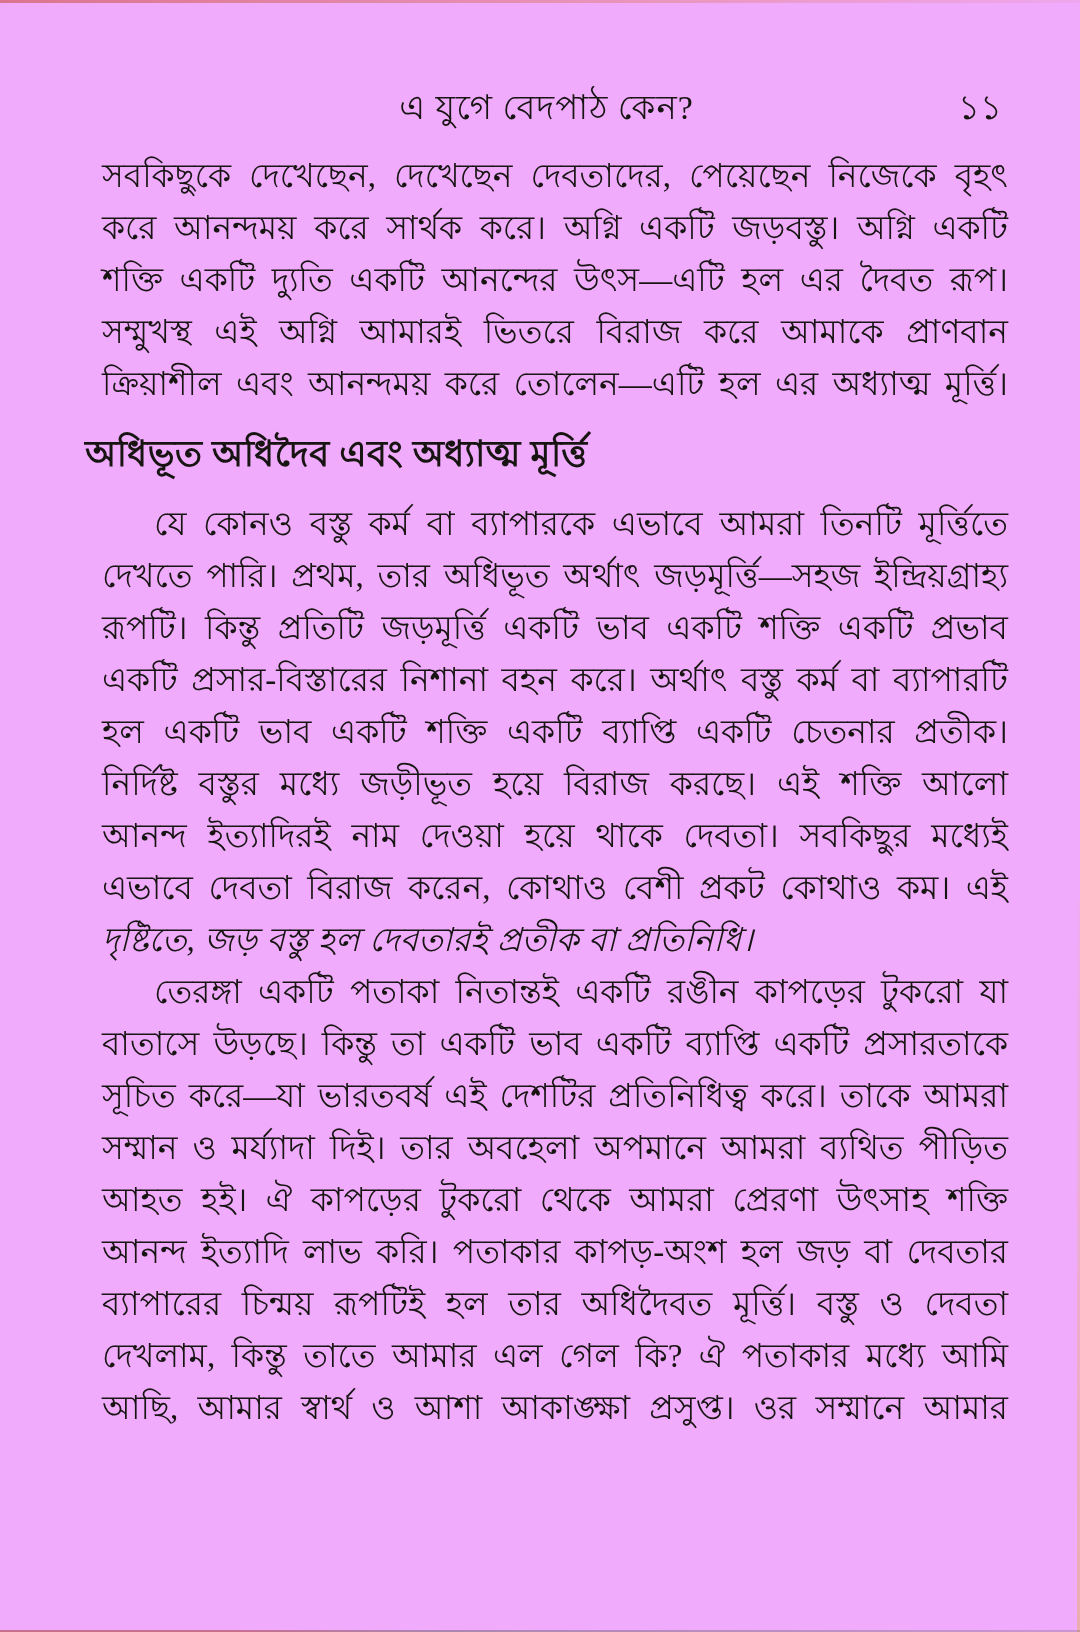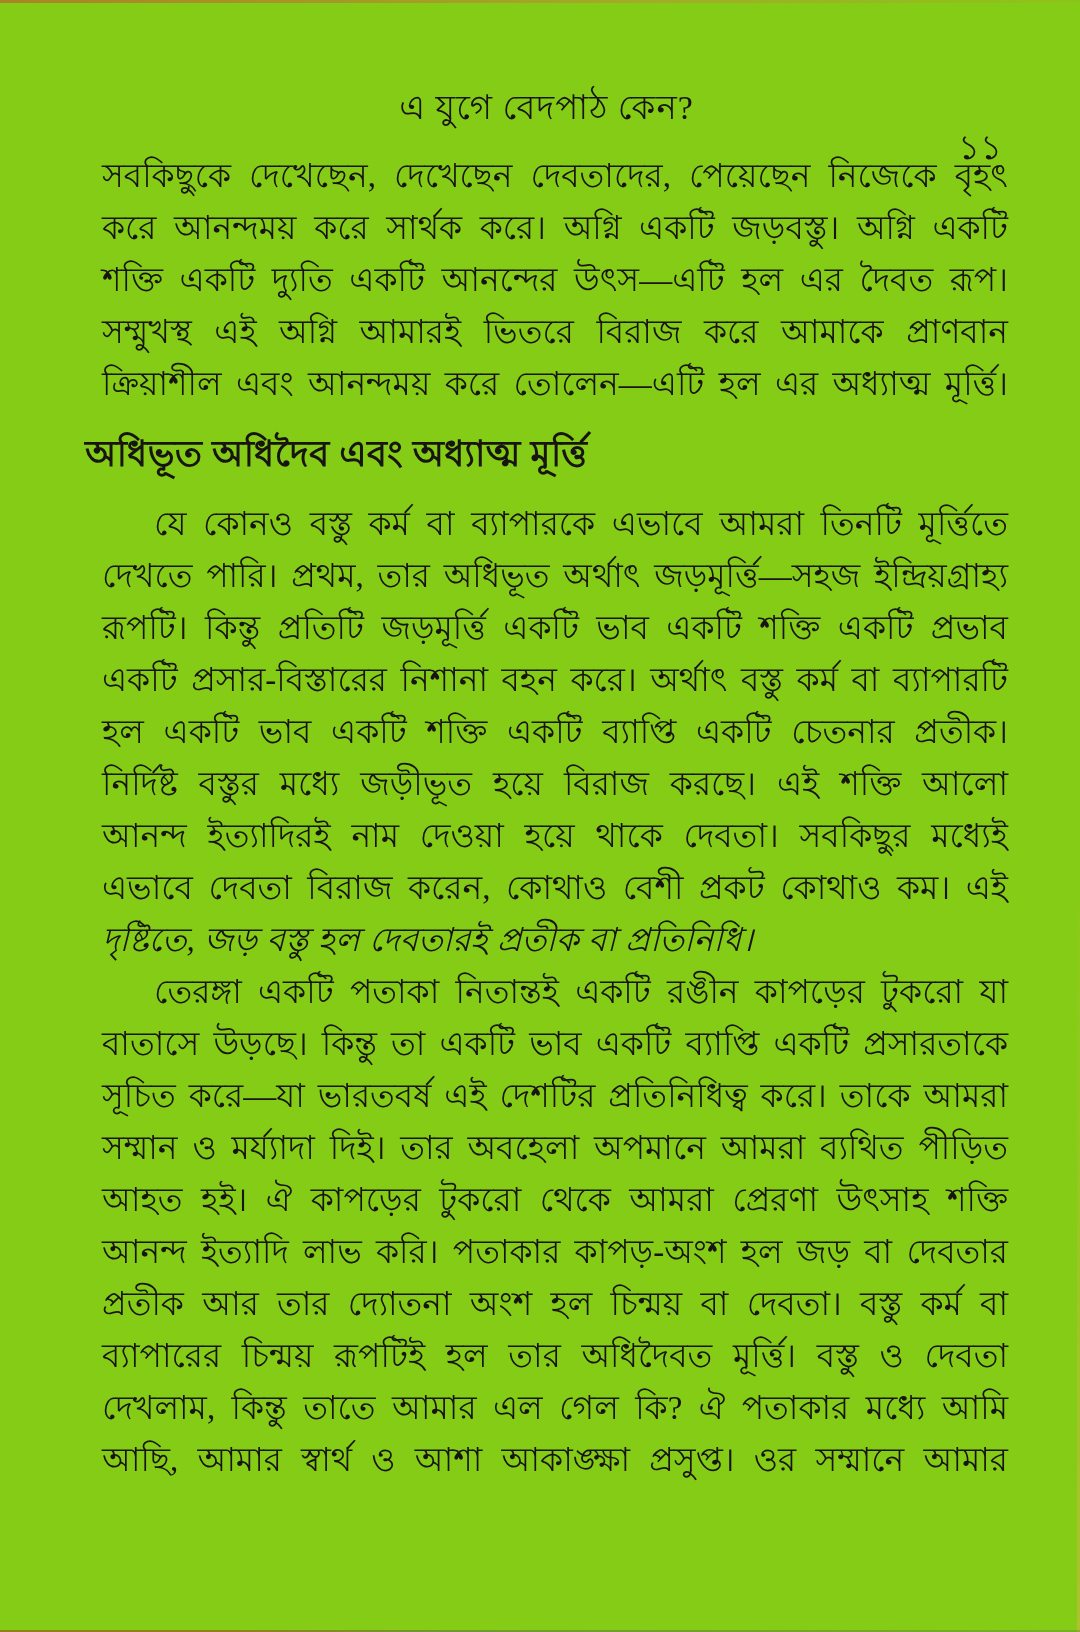--- a/index.html
+++ b/index.html
@@ -5,21 +5,21 @@
   html, body {
     margin: 0;
     padding: 0;
     background: #e8e6e1;
   }
   .page {
     position: relative;
     width: 1080px;
     height: 1632px;
     margin: 0 auto;
-    background: #84cc16;
+    background: #f0abfc;
     overflow: hidden;
     font-family: "Liberation Serif", "DejaVu Serif", serif;
     color: #171412;
   }
   
   .edge-top {
     position: absolute; top: 0; left: 0; right: 0; height: 3px;
     background: linear-gradient(90deg, rgba(201,72,52,.55), rgba(221,110,70,.35) 60%, rgba(221,110,70,.08));
   }
   .edge-right {
@@ -49,21 +49,20 @@
     line-height: 52px;
     letter-spacing: 1px;
     white-space: nowrap;
   }
   .page-number {
     position: absolute;
     right: 6px;
     top: 0;
     font-size: 34px;
     line-height: 52px;
-    margin-top: 40px;
   }
   .para {
     font-size: 33px;
     line-height: 52px;
   }
   .line {
     text-align: justify;
     text-align-last: justify;
     white-space: normal;
     word-spacing: 1px;
@@ -121,20 +120,19 @@
         <div class="line endline">দৃষ্টিতে, জড় বস্তু হল দেবতারই প্রতীক বা প্রতিনিধি।</div>
       </div>
 
     <div class="para">
         <div class="line indent">তেরঙ্গা একটি পতাকা নিতান্তই একটি রঙীন কাপড়ের টুকরো যা</div>
         <div class="line">বাতাসে উড়ছে। কিন্তু তা একটি ভাব একটি ব্যাপ্তি একটি প্রসারতাকে</div>
         <div class="line">সূচিত করে—যা ভারতবর্ষ এই দেশটির প্রতিনিধিত্ব করে। তাকে আমরা</div>
         <div class="line">সম্মান ও মর্য্যাদা দিই। তার অবহেলা অপমানে আমরা ব্যথিত পীড়িত</div>
         <div class="line">আহত হই। ঐ কাপড়ের টুকরো থেকে আমরা প্রেরণা উৎসাহ শক্তি</div>
         <div class="line">আনন্দ ইত্যাদি লাভ করি। পতাকার কাপড়-অংশ হল জড় বা দেবতার</div>
-        <div class="line">প্রতীক আর তার দ্যোতনা অংশ হল চিন্ময় বা দেবতা। বস্তু কর্ম বা</div>
         <div class="line">ব্যাপারের চিন্ময় রূপটিই হল তার অধিদৈবত মূর্ত্তি। বস্তু ও দেবতা</div>
         <div class="line">দেখলাম, কিন্তু তাতে আমার এল গেল কি? ঐ পতাকার মধ্যে আমি</div>
         <div class="line">আছি, আমার স্বার্থ ও আশা আকাঙ্ক্ষা প্রসুপ্ত। ওর সম্মানে আমার</div>
       </div>
 
   </div>
 </div>
 
 </body></html>

